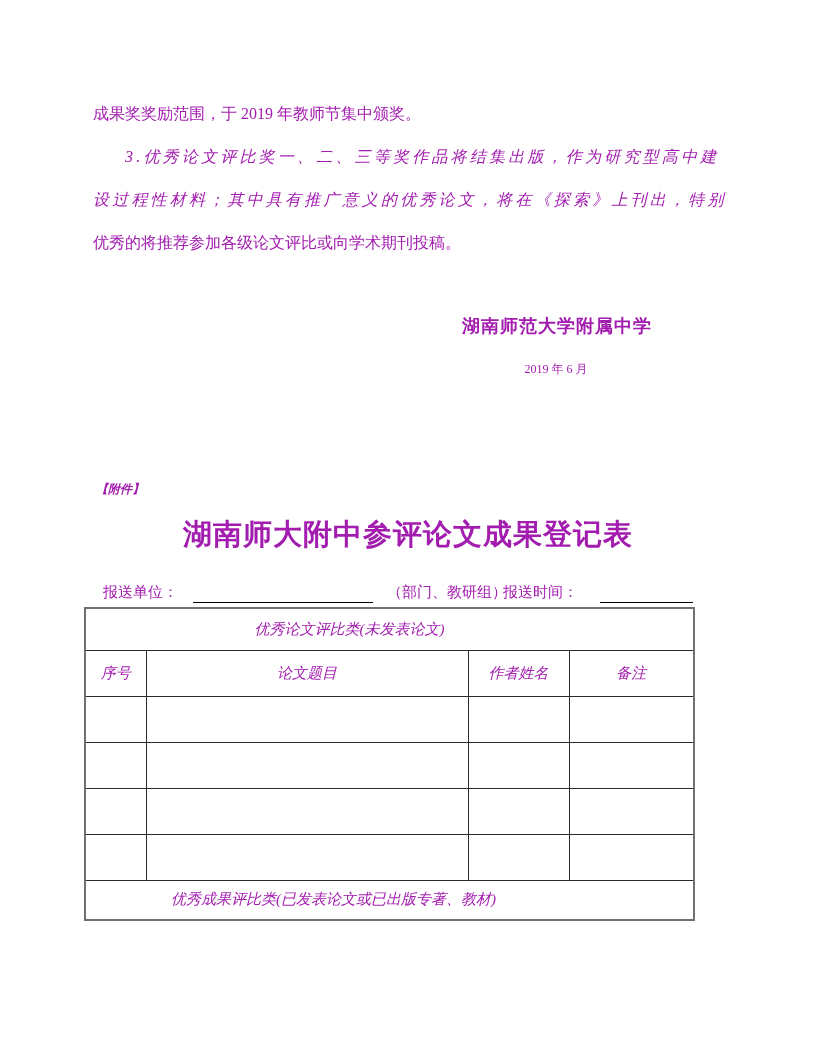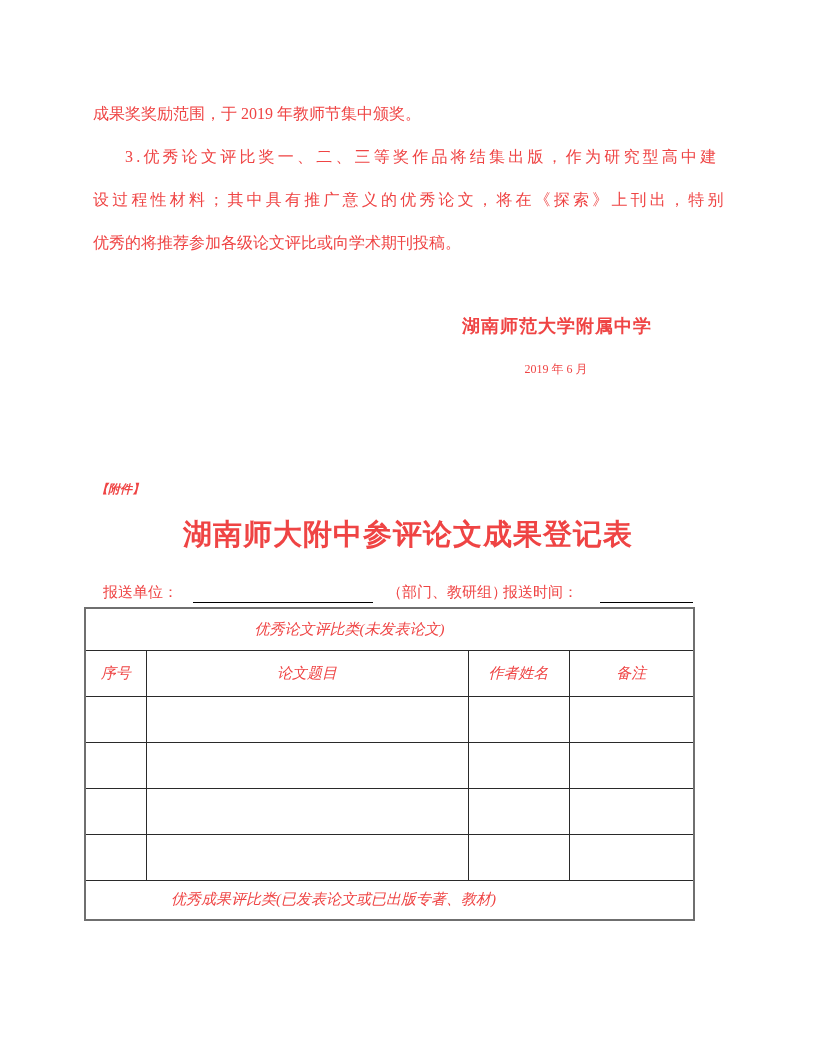--- a/index.html
+++ b/index.html
@@ -1,27 +1,27 @@
 <!DOCTYPE html>
 <html><head>
 <meta charset="utf-8">
 <style>
   html,body{margin:0;padding:0;background:#e8e8e8;}
   .page{
     position:relative;
     width:816px;height:1056px;
     margin:0 auto;
     background:#ffffff;
-    color:#ef4444;
+    color:#a21caf;
     font-family:"Liberation Serif","DejaVu Serif",serif;
     overflow:hidden;
   }
   .abs{position:absolute;white-space:nowrap;}
   .body-line{font-size:16px;line-height:20px;}
-  .justified{letter-spacing:3.2px;}
+  .justified{letter-spacing:3.2px;font-style:italic;}
   .sans-bold{font-family:"Liberation Sans","DejaVu Sans",sans-serif;font-weight:bold;}
   .sig-org{font-size:18px;letter-spacing:1px;transform:translateX(-50%);}
   .sig-date{font-size:12px;transform:translateX(-50%);}
   .attach{font-size:12px;font-style:italic;}
   .doc-title{left:0;width:816px;text-align:center;font-size:29px;letter-spacing:1px;line-height:36px;white-space:nowrap;}
   .report-label{font-size:15px;line-height:20px;}
   .ufield{border-bottom:1px solid #000;height:19px;}
   table.reg{
     position:absolute;left:84px;top:607px;
     width:609px;

